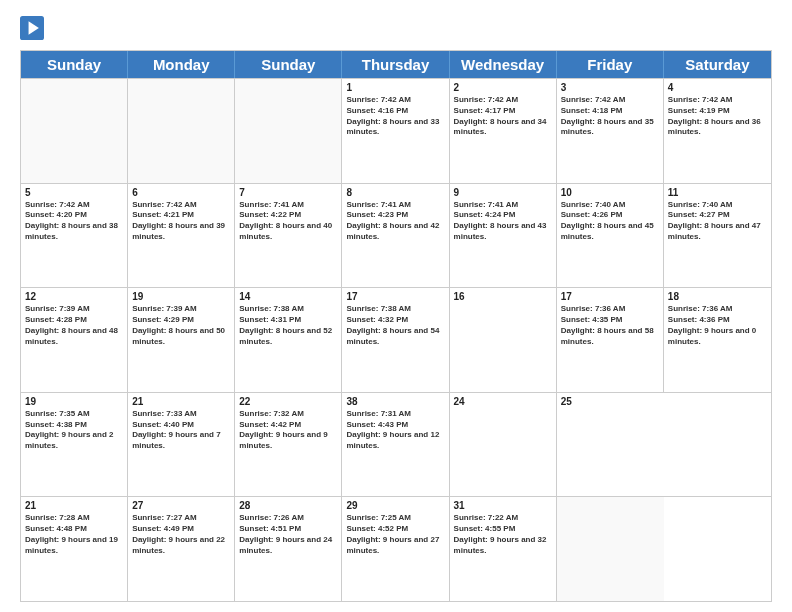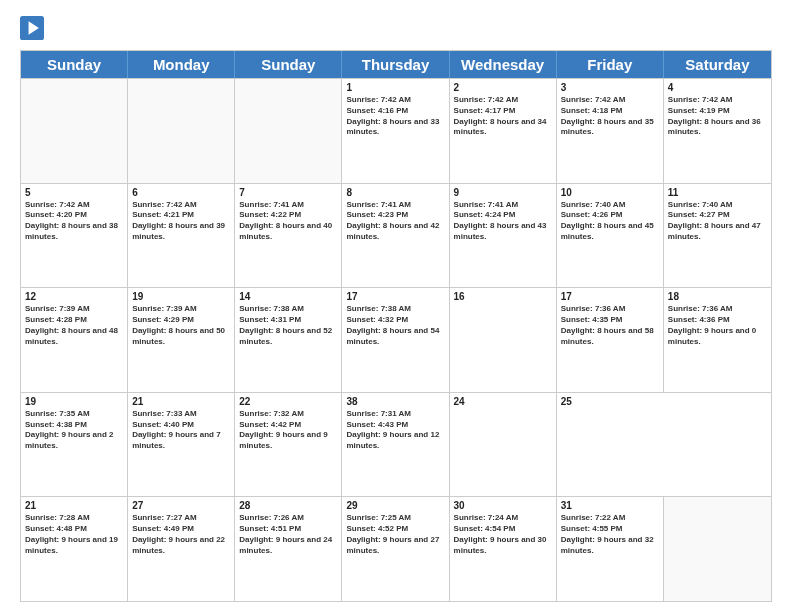--- a/index.html
+++ b/index.html
@@ -250,24 +250,20 @@
           </div>
           <div class="cal-cell">
             <div class="day-num">28</div>
             <div class="cell-text">Sunrise: 7:26 AM<br>Sunset: 4:51 PM<br>Daylight: 9 hours and 24 minutes.</div>
           </div>
           <div class="cal-cell">
             <div class="day-num">29</div>
             <div class="cell-text">Sunrise: 7:25 AM<br>Sunset: 4:52 PM<br>Daylight: 9 hours and 27 minutes.</div>
           </div>
           <div class="cal-cell">
-            <div class="day-num">30</div>
-            <div class="cell-text">Sunrise: 7:24 AM<br>Sunset: 4:54 PM<br>Daylight: 9 hours and 30 minutes.</div>
-          </div>
-          <div class="cal-cell">
             <div class="day-num">31</div>
             <div class="cell-text">Sunrise: 7:22 AM<br>Sunset: 4:55 PM<br>Daylight: 9 hours and 32 minutes.</div>
           </div>
           <div class="cal-cell empty"></div>
         </div>
       </div>
   </div>
 </div>
 
 </body></html>

